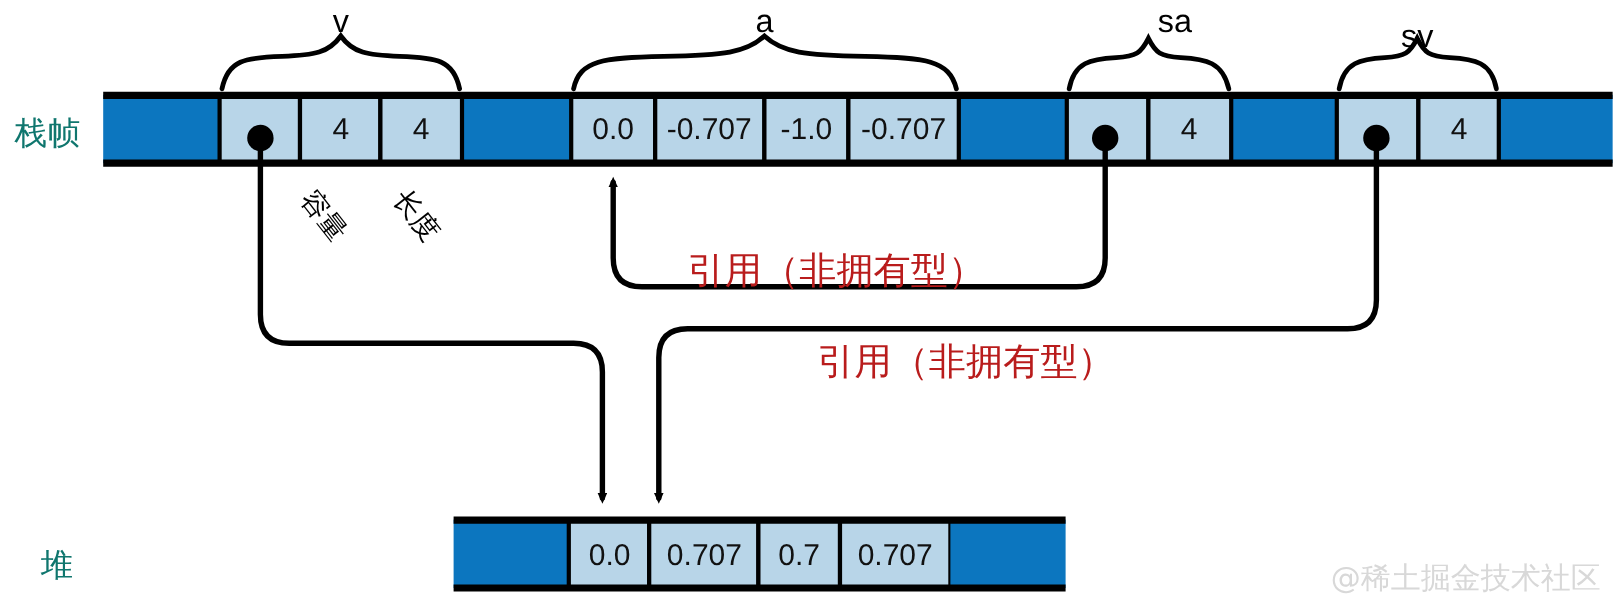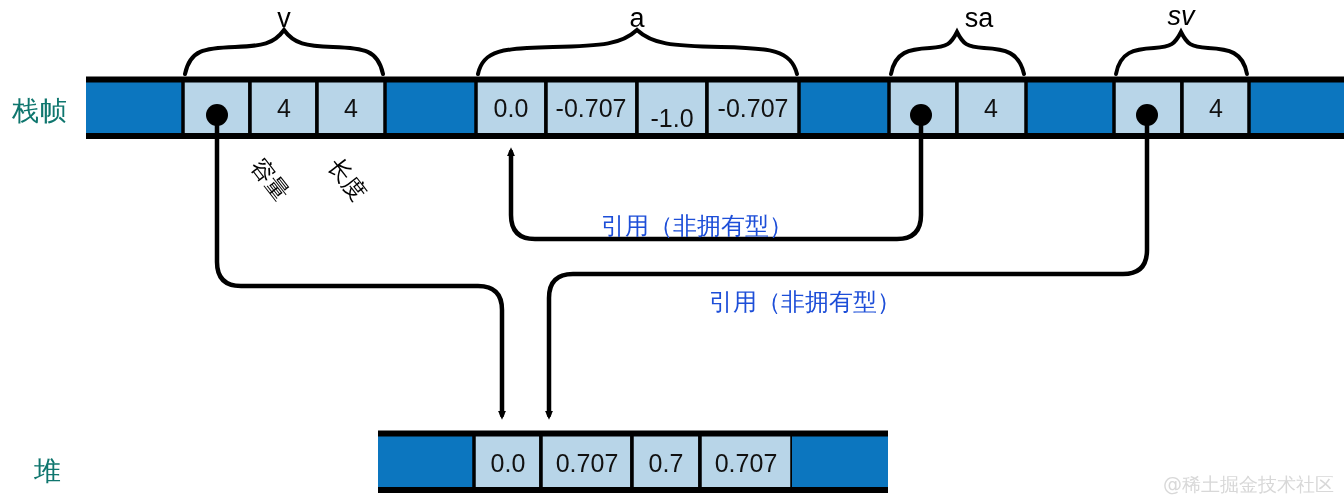--- a/index.html
+++ b/index.html
@@ -50,23 +50,23 @@
   .brace-label {
     position: absolute;
     font-size: 27px;
     font-family: "Liberation Sans", "DejaVu Sans", sans-serif;
     color: #000;
     transform: translate(-50%, 0);
     white-space: nowrap;
   }
   .arrow-label {
     position: absolute;
-    font-size: 24px;
+    font-size: 31px;
     font-family: Liberation Mono, monospace;
-    color: #1d4ed8;
+    color: #b91c1c;
     white-space: nowrap;
     transform: translate(-50%, -50%);
   }
   .rot-label {
     position: absolute;
     font-size: 23px;
     font-family: "DejaVu Sans", "Liberation Sans", sans-serif;
     color: #000;
     white-space: nowrap;
     transform-origin: left top;
@@ -76,21 +76,21 @@
     transform: rotate(52deg);
   }
   #rot-length {
     left: 345px; top: 152px;
     transform: rotate(52deg);
   }
   #watermark {
     position: absolute;
     right: 10px;
     bottom: 6px;
-    font-size: 19px;
+    font-size: 25px;
     font-family: "DejaVu Sans", "Liberation Sans", sans-serif;
     color: #d8d8d8;
     white-space: nowrap;
   }
 </style>
 </head>
 <body>
 
 <div id="stage">
 
@@ -169,34 +169,34 @@
   </svg>
 
   <div class="row-label" id="label-stackframe">栈帧</div>
 
   <div class="row-label" id="label-heap">堆</div>
 
   <div class="cell-text" style="left:284px;  top:108px;">4</div>
   <div class="cell-text" style="left:351px;  top:108px;">4</div>
   <div class="cell-text" style="left:511px;  top:108px;">0.0</div>
   <div class="cell-text" style="left:591px;  top:108px;">-0.707</div>
-  <div class="cell-text" style="left:672px;  top:108px;margin-top:10px;">-1.0</div>
+  <div class="cell-text" style="left:672px;  top:108px;">-1.0</div>
   <div class="cell-text" style="left:753px;  top:108px;">-0.707</div>
   <div class="cell-text" style="left:991px;  top:108px;">4</div>
   <div class="cell-text" style="left:1216px; top:108px;">4</div>
 
   <div class="cell-text" style="left:508px; top:463px;">0.0</div>
   <div class="cell-text" style="left:587px; top:463px;">0.707</div>
   <div class="cell-text" style="left:666px; top:463px;">0.7</div>
   <div class="cell-text" style="left:746px; top:463px;">0.707</div>
 
   <div class="brace-label" style="left:284px;  top:3px;">v</div>
   <div class="brace-label" style="left:637px;  top:3px;">a</div>
   <div class="brace-label" style="left:979px;  top:3px;">sa</div>
-  <div class="brace-label" style="left:1181px; top:1px;font-style:italic;">sv</div>
+  <div class="brace-label" style="left:1181px; top:15px;">sv</div>
 
   <div class="rot-label" id="rot-capacity">容量</div>
   <div class="rot-label" id="rot-length">长度</div>
 
   <div class="arrow-label" style="left:697px; top:226px;">引用（非拥有型）</div>
   <div class="arrow-label" style="left:805px; top:302px;">引用（非拥有型）</div>
 
   <div id="watermark">@稀土掘金技术社区</div>
 
 </div>

